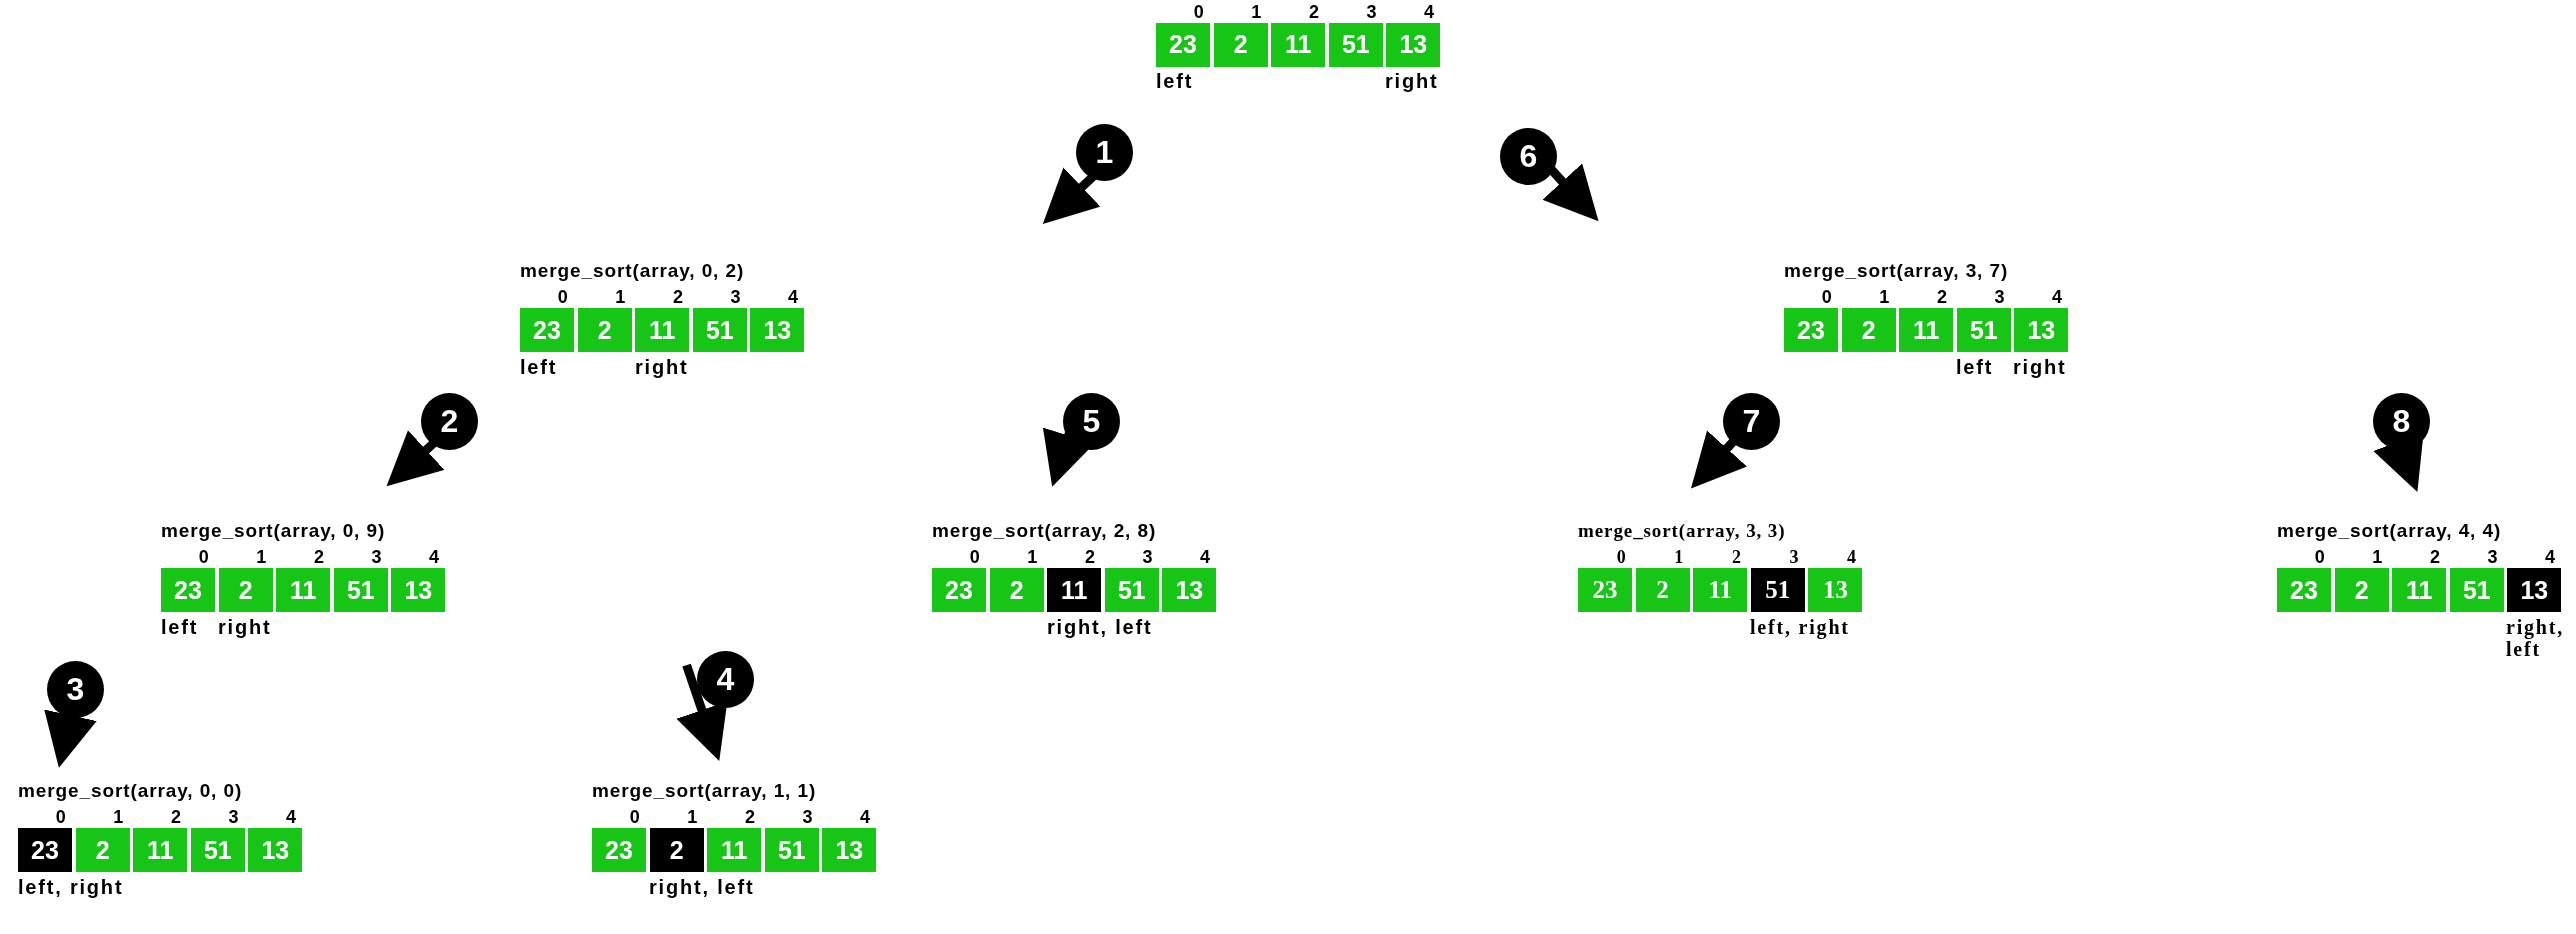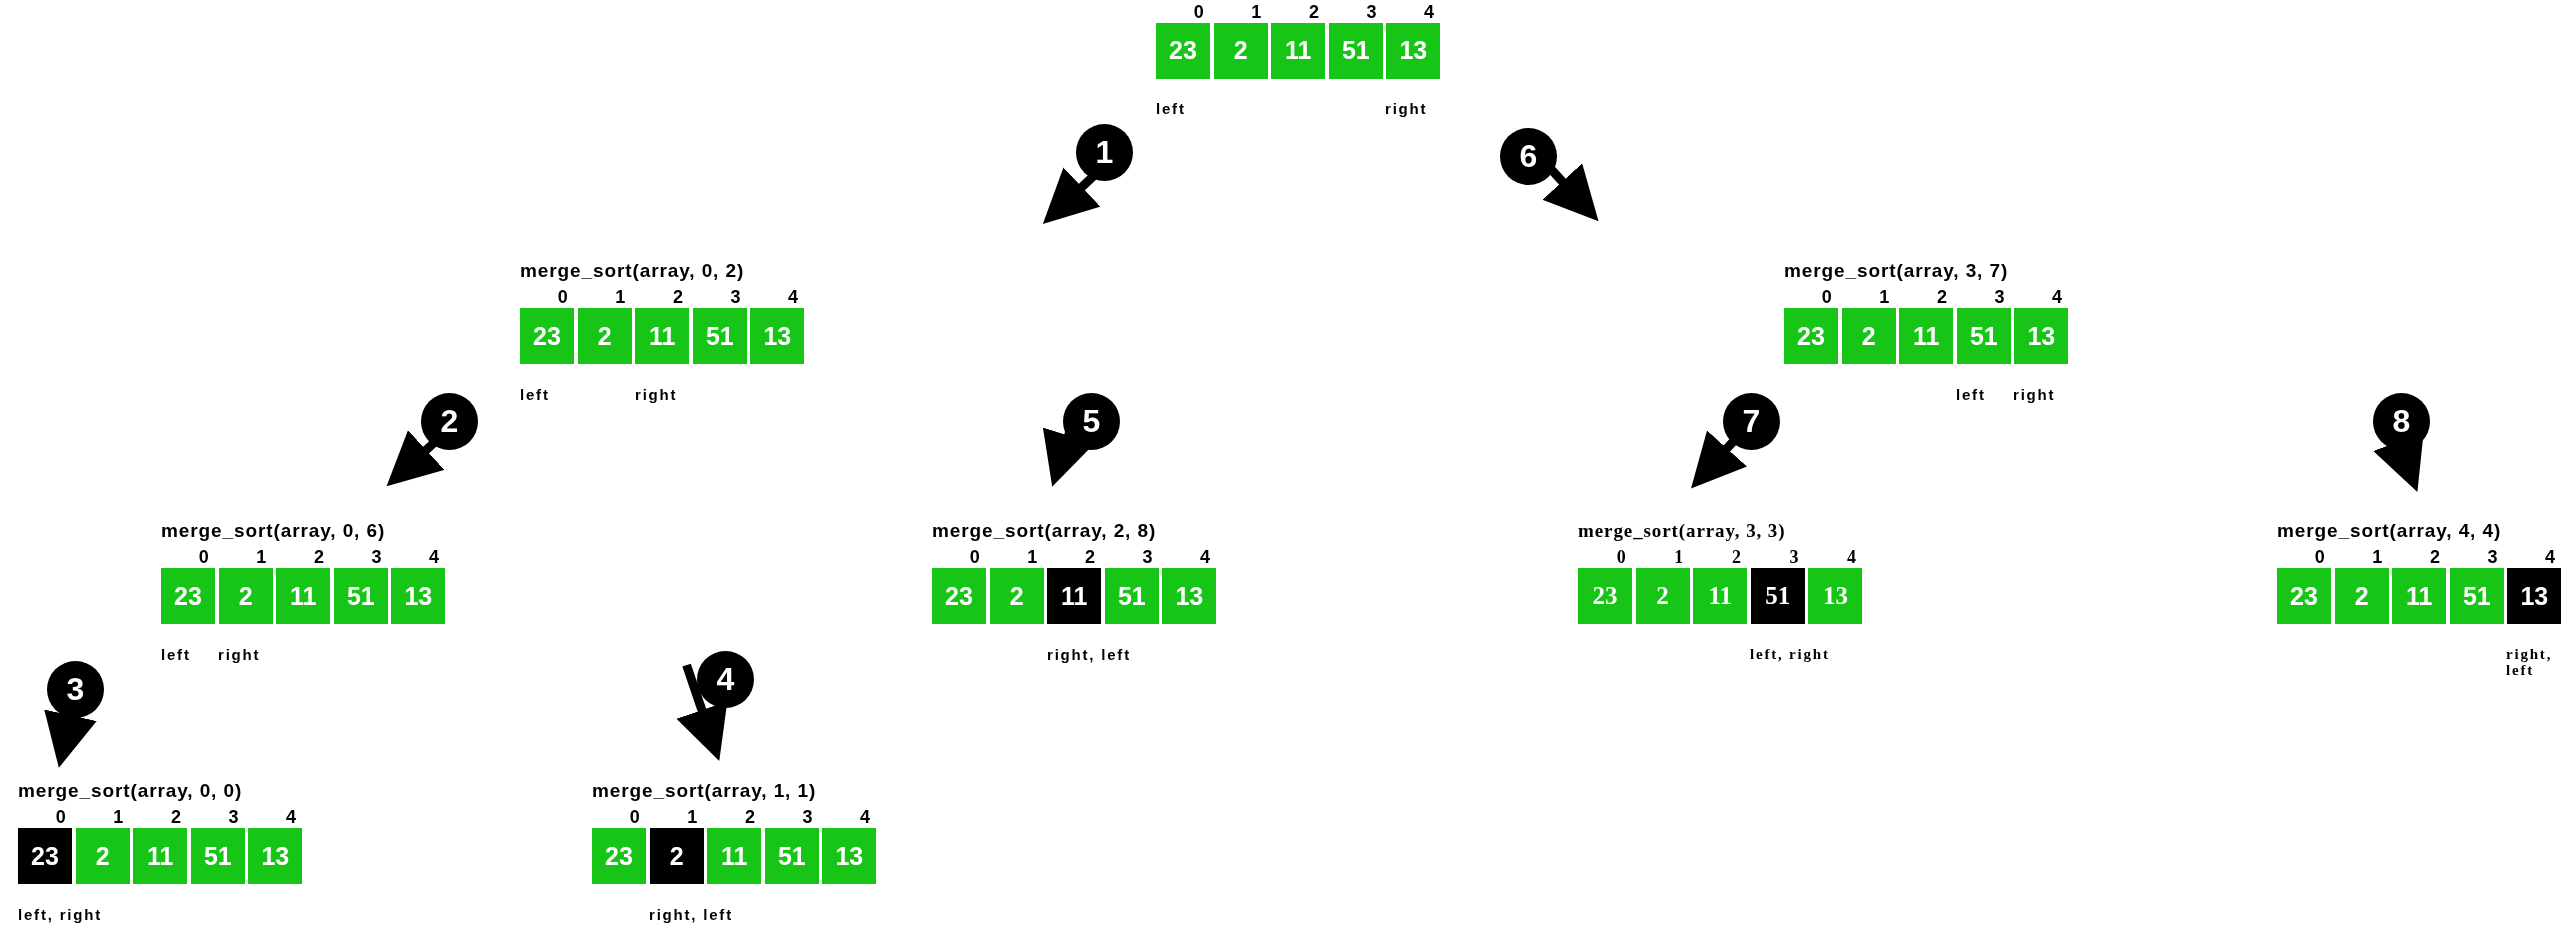--- a/index.html
+++ b/index.html
@@ -35,43 +35,42 @@
     text-align: right;
     font-size: 18px;
     font-weight: bold;
     padding-right: 5.4px;
     box-sizing: border-box;
     letter-spacing: 0.9px;
   }
   .idx + .idx { margin-left: 3.6px; }
   .cell {
     width: 54px;
-    height: 56px;
+    height: 44px;
     margin-right: 3.6px;
     display: flex;
     align-items: center;
     justify-content: center;
     color: #fff;
     font-weight: bold;
     font-size: 25px;
   }
   .cell.green { background: #16c516; }
   .cell.black { background: #000000; }
   .labels {
     position: relative;
     height: 32px;
   }
   .lab {
     position: absolute;
     top: 3.6px;
-    font-size: 15px;
+    font-size: 20px;
     font-weight: bold;
     letter-spacing: 1.8px;
     white-space: nowrap;
-    margin-top: 18px;
   }
   .lab[data-slot="0"] { left: 0px; }
   .lab[data-slot="1"] { left: 57px; }
   .lab[data-slot="2"] { left: 115px; }
   .lab[data-slot="3"] { left: 172px; }
   .lab[data-slot="4"] { left: 229px; }
 
   .lab.two-line {
     line-height: 1.1;
     top: 3.6px;
@@ -166,21 +165,21 @@
           <div class="cell green">11</div>
           <div class="cell green">51</div>
           <div class="cell green">13</div>
         </div>
         <div class="labels">
           <div class="lab" data-slot="0">left</div>
           <div class="lab" data-slot="2">right</div>
         </div>
       </div>
       <div class="node" style="left: 161px; top: 520px;">
-        <div class="call">merge_sort(array, 0, 6)</div>
+        <div class="call">merge_sort(array, 0, 9)</div>
         <div class="idx-row">
           <div class="idx">0</div>
           <div class="idx">1</div>
           <div class="idx">2</div>
           <div class="idx">3</div>
           <div class="idx">4</div>
         </div>
         <div class="array">
           <div class="cell green">23</div>
           <div class="cell green">2</div>

